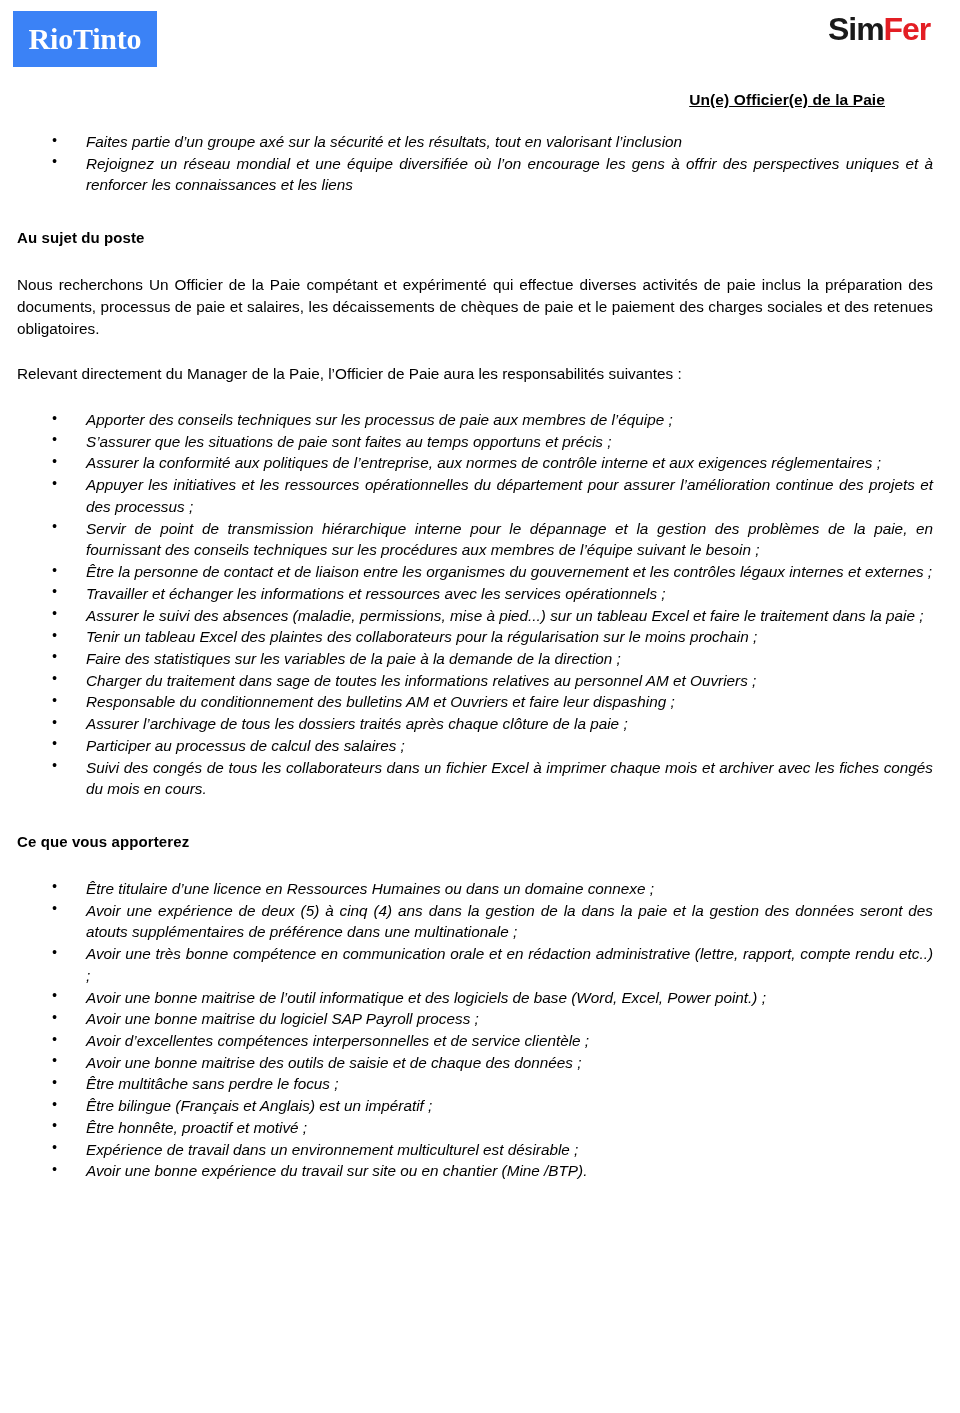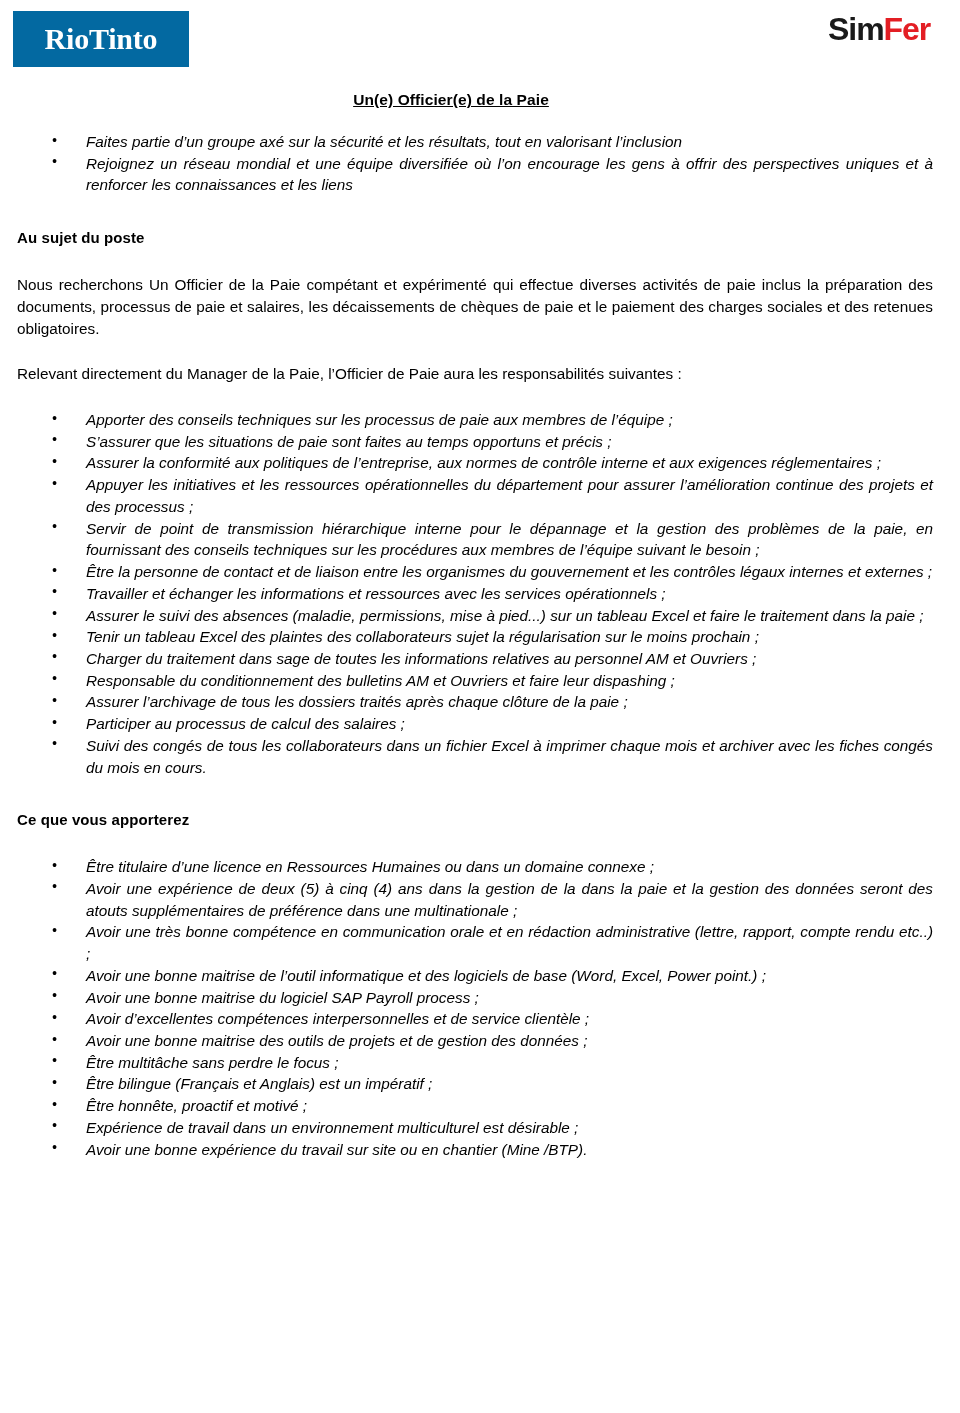--- a/index.html
+++ b/index.html
@@ -18,23 +18,23 @@
 
   
   .doc-header {
     position: relative;
     height: 80px;
   }
   .logo-riotinto {
     position: absolute;
     left: 13px;
     top: 11px;
-    width: 176px;
+    width: 144px;
     height: 56px;
-    background: #0369a1;
+    background: #3b82f6;
     display: flex;
     align-items: center;
     justify-content: center;
   }
   .logo-riotinto-text {
     font-family: "Liberation Serif", serif;
     color: #ffffff;
     font-size: 30px;
     font-weight: 700;
     letter-spacing: -0.2px;
@@ -53,21 +53,21 @@
   }
   .logo-simfer .sim { color: #1a1a1a; }
   .logo-simfer .fer { color: #E31E24; }
 
   
   .page {
     padding: 0 15px 0 17px;
   }
 
   .doc-title {
-    text-align: center;
+    text-align: right;
     font-size: 15.5px;
     font-weight: 700;
     text-decoration: underline;
     margin: 11px 0 0 0;
     padding-right: 60px;
     letter-spacing: 0.1px;
   }
 
   .section-heading {
     font-size: 15px;
@@ -155,42 +155,43 @@
 
   <ul class="bullets">
     <li class="nojustify">Apporter des conseils techniques sur les processus de paie aux membres de l’équipe ;</li>
     <li class="nojustify">S’assurer que les situations de paie sont faites au temps opportuns et précis ;</li>
     <li>Assurer la conformité aux politiques de l’entreprise, aux normes de contrôle interne et aux exigences réglementaires ;</li>
     <li>Appuyer les initiatives et les ressources opérationnelles du département pour assurer l’amélioration continue des projets et des processus ;</li>
     <li>Servir de point de transmission hiérarchique interne pour le dépannage et la gestion des problèmes de la paie, en fournissant des conseils techniques sur les procédures aux membres de l’équipe suivant le besoin ;</li>
     <li>Être la personne de contact et de liaison entre les organismes du gouvernement et les contrôles légaux internes et externes ;</li>
     <li class="nojustify">Travailler et échanger les informations et ressources avec les services opérationnels ;</li>
     <li>Assurer le suivi des absences (maladie, permissions, mise à pied...) sur un tableau Excel et faire le traitement dans la paie ;</li>
-    <li class="nojustify">Tenir un tableau Excel des plaintes des collaborateurs sujet la régularisation sur le moins prochain ;</li>
+    <li class="nojustify">Tenir un tableau Excel des plaintes des collaborateurs pour la régularisation sur le moins prochain ;</li>
+    <li class="nojustify">Faire des statistiques sur les variables de la paie à la demande de la direction ;</li>
     <li class="nojustify">Charger du traitement dans sage de toutes les informations relatives au personnel AM et Ouvriers ;</li>
     <li class="nojustify">Responsable du conditionnement des bulletins AM et Ouvriers et faire leur dispashing ;</li>
     <li class="nojustify">Assurer l’archivage de tous les dossiers traités après chaque clôture de la paie ;</li>
     <li class="nojustify">Participer au processus de calcul des salaires ;</li>
     <li>Suivi des congés de tous les collaborateurs dans un fichier Excel à imprimer chaque mois et archiver avec les fiches congés du mois en cours.</li>
   </ul>
 
   <div class="sp-33"></div>
 
   <div class="section-heading">Ce que vous apporterez</div>
 
   <div class="sp-28"></div>
 
   <ul class="bullets">
     <li class="nojustify">Être titulaire d’une licence en Ressources Humaines ou dans un domaine connexe ;</li>
     <li>Avoir une expérience de deux (5) à cinq (4) ans dans la gestion de la dans la paie et la gestion des données seront des atouts supplémentaires de préférence dans une multinationale ;</li>
     <li>Avoir une très bonne compétence en communication orale et en rédaction administrative (lettre, rapport, compte rendu etc..) ;</li>
     <li class="nojustify">Avoir une bonne maitrise de l’outil informatique et des logiciels de base (Word, Excel, Power point.) ;</li>
     <li class="nojustify">Avoir une bonne maitrise du logiciel SAP Payroll process ;</li>
     <li class="nojustify">Avoir d’excellentes compétences interpersonnelles et de service clientèle ;</li>
-    <li class="nojustify">Avoir une bonne maitrise des outils de projets et de gestion des données ;</li>
+    <li class="nojustify">Avoir une bonne maitrise des outils de saisie et de chaque des données ;</li>
     <li class="nojustify">Être multitâche sans perdre le focus ;</li>
     <li class="nojustify">Être bilingue (Français et Anglais) est un impératif ;</li>
     <li class="nojustify">Être honnête, proactif et motivé ;</li>
     <li class="nojustify">Expérience de travail dans un environnement multiculturel est désirable ;</li>
     <li class="nojustify">Avoir une bonne expérience du travail sur site ou en chantier (Mine /BTP).</li>
   </ul>
 
 </div>
 
 </body></html>

